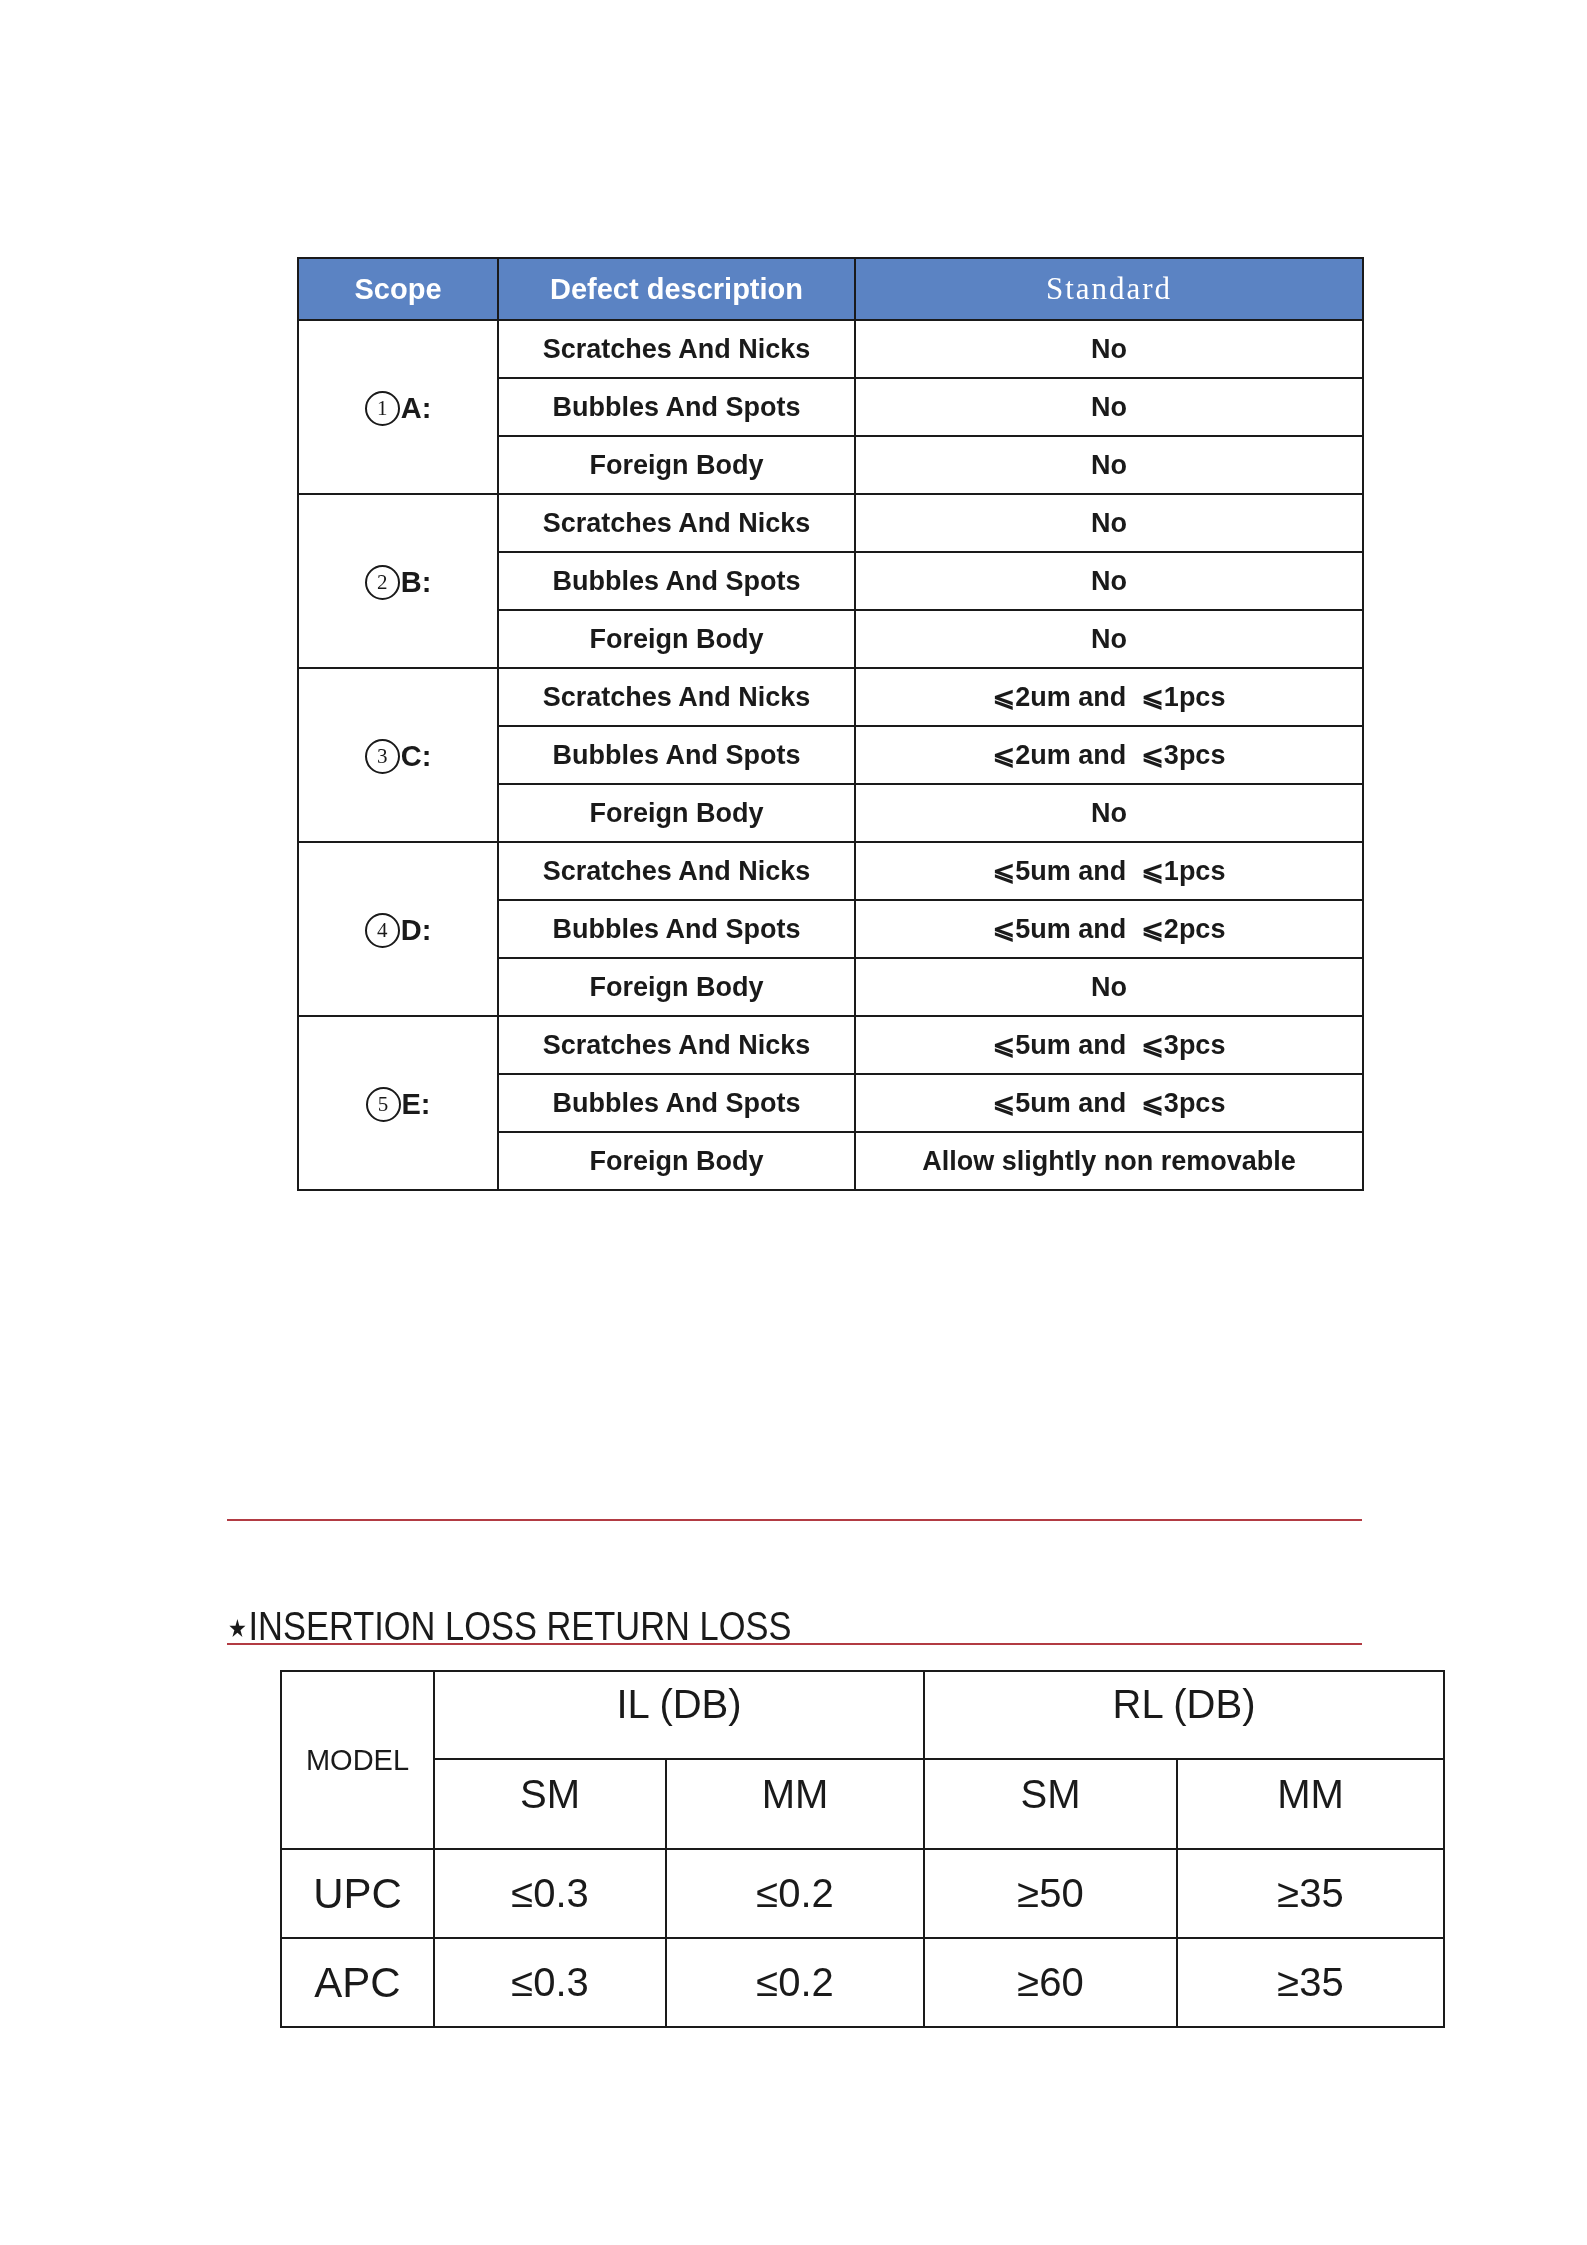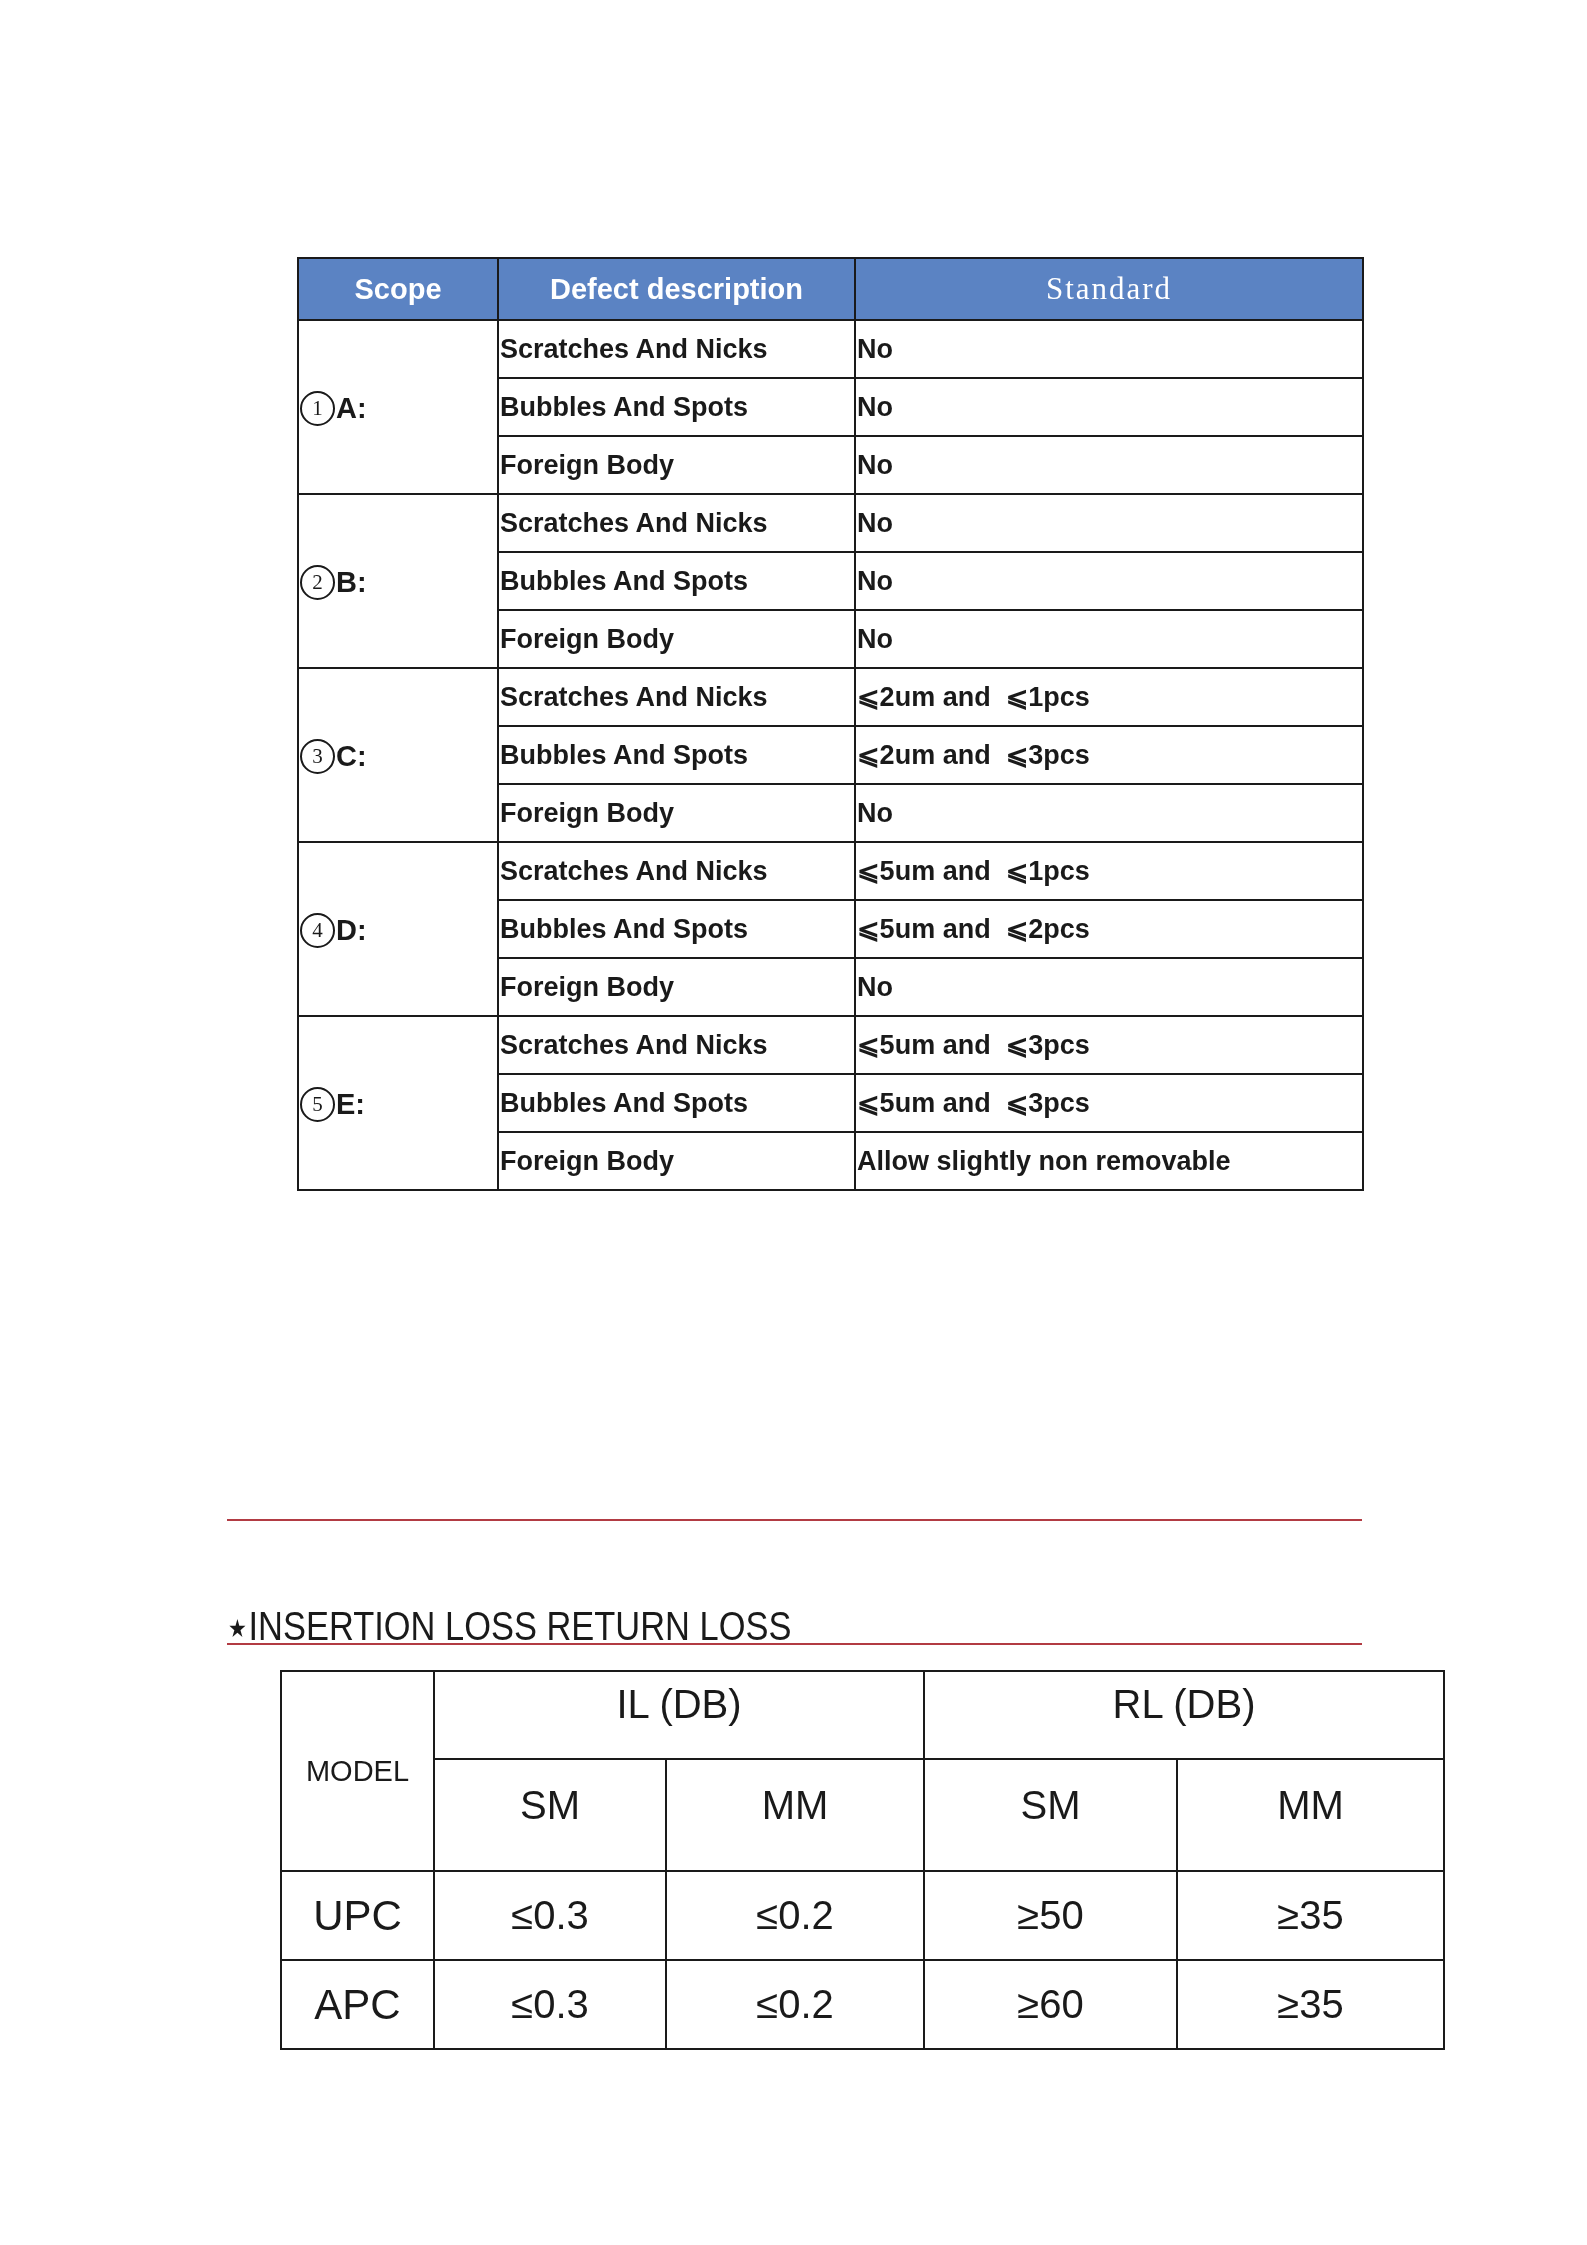--- a/index.html
+++ b/index.html
@@ -34,21 +34,21 @@
     color:#ffffff;
     text-align:center;vertical-align:middle;
   }
   .t1 th.serif{
     font-family:"Liberation Serif",serif;
     font-weight:normal;
     font-size:31px;
     letter-spacing:2px;
   }
   .t1 td{
-    vertical-align:middle;
+    text-align:center;vertical-align:middle;
     font-weight:bold;
     font-size:27px;
     margin-left:24px;
   }
   .t1 td.scope-cell{
     font-size:29px;
   }
   .scope-wrap{display:inline-flex;align-items:center;gap:1px;}
   .circle-num{
     display:inline-flex;align-items:center;justify-content:center;
@@ -84,21 +84,21 @@
   }
   .rule.r1{top:1519px;}
   .rule.r2{top:1643px;}
 
   
   .t2{
     position:absolute;left:280px;top:1670px;
     width:1163px;
   }
   .t2 tr.h1{height:88px;}
-  .t2 tr.h2{height:112px;}
+  .t2 tr.h2{height:90px;}
   .t2 tr.r{height:89px;}
   .t2 td{
     text-align:center;vertical-align:middle;
     font-weight:normal;
     font-size:40px;
   }
   .t2 td.group-h{padding-bottom:22px;}
   .t2 td.sub-h{padding-bottom:20px;}
   .t2 td.model-h{font-size:29px;}
   .t2 td.model-cell{font-size:42px;}

